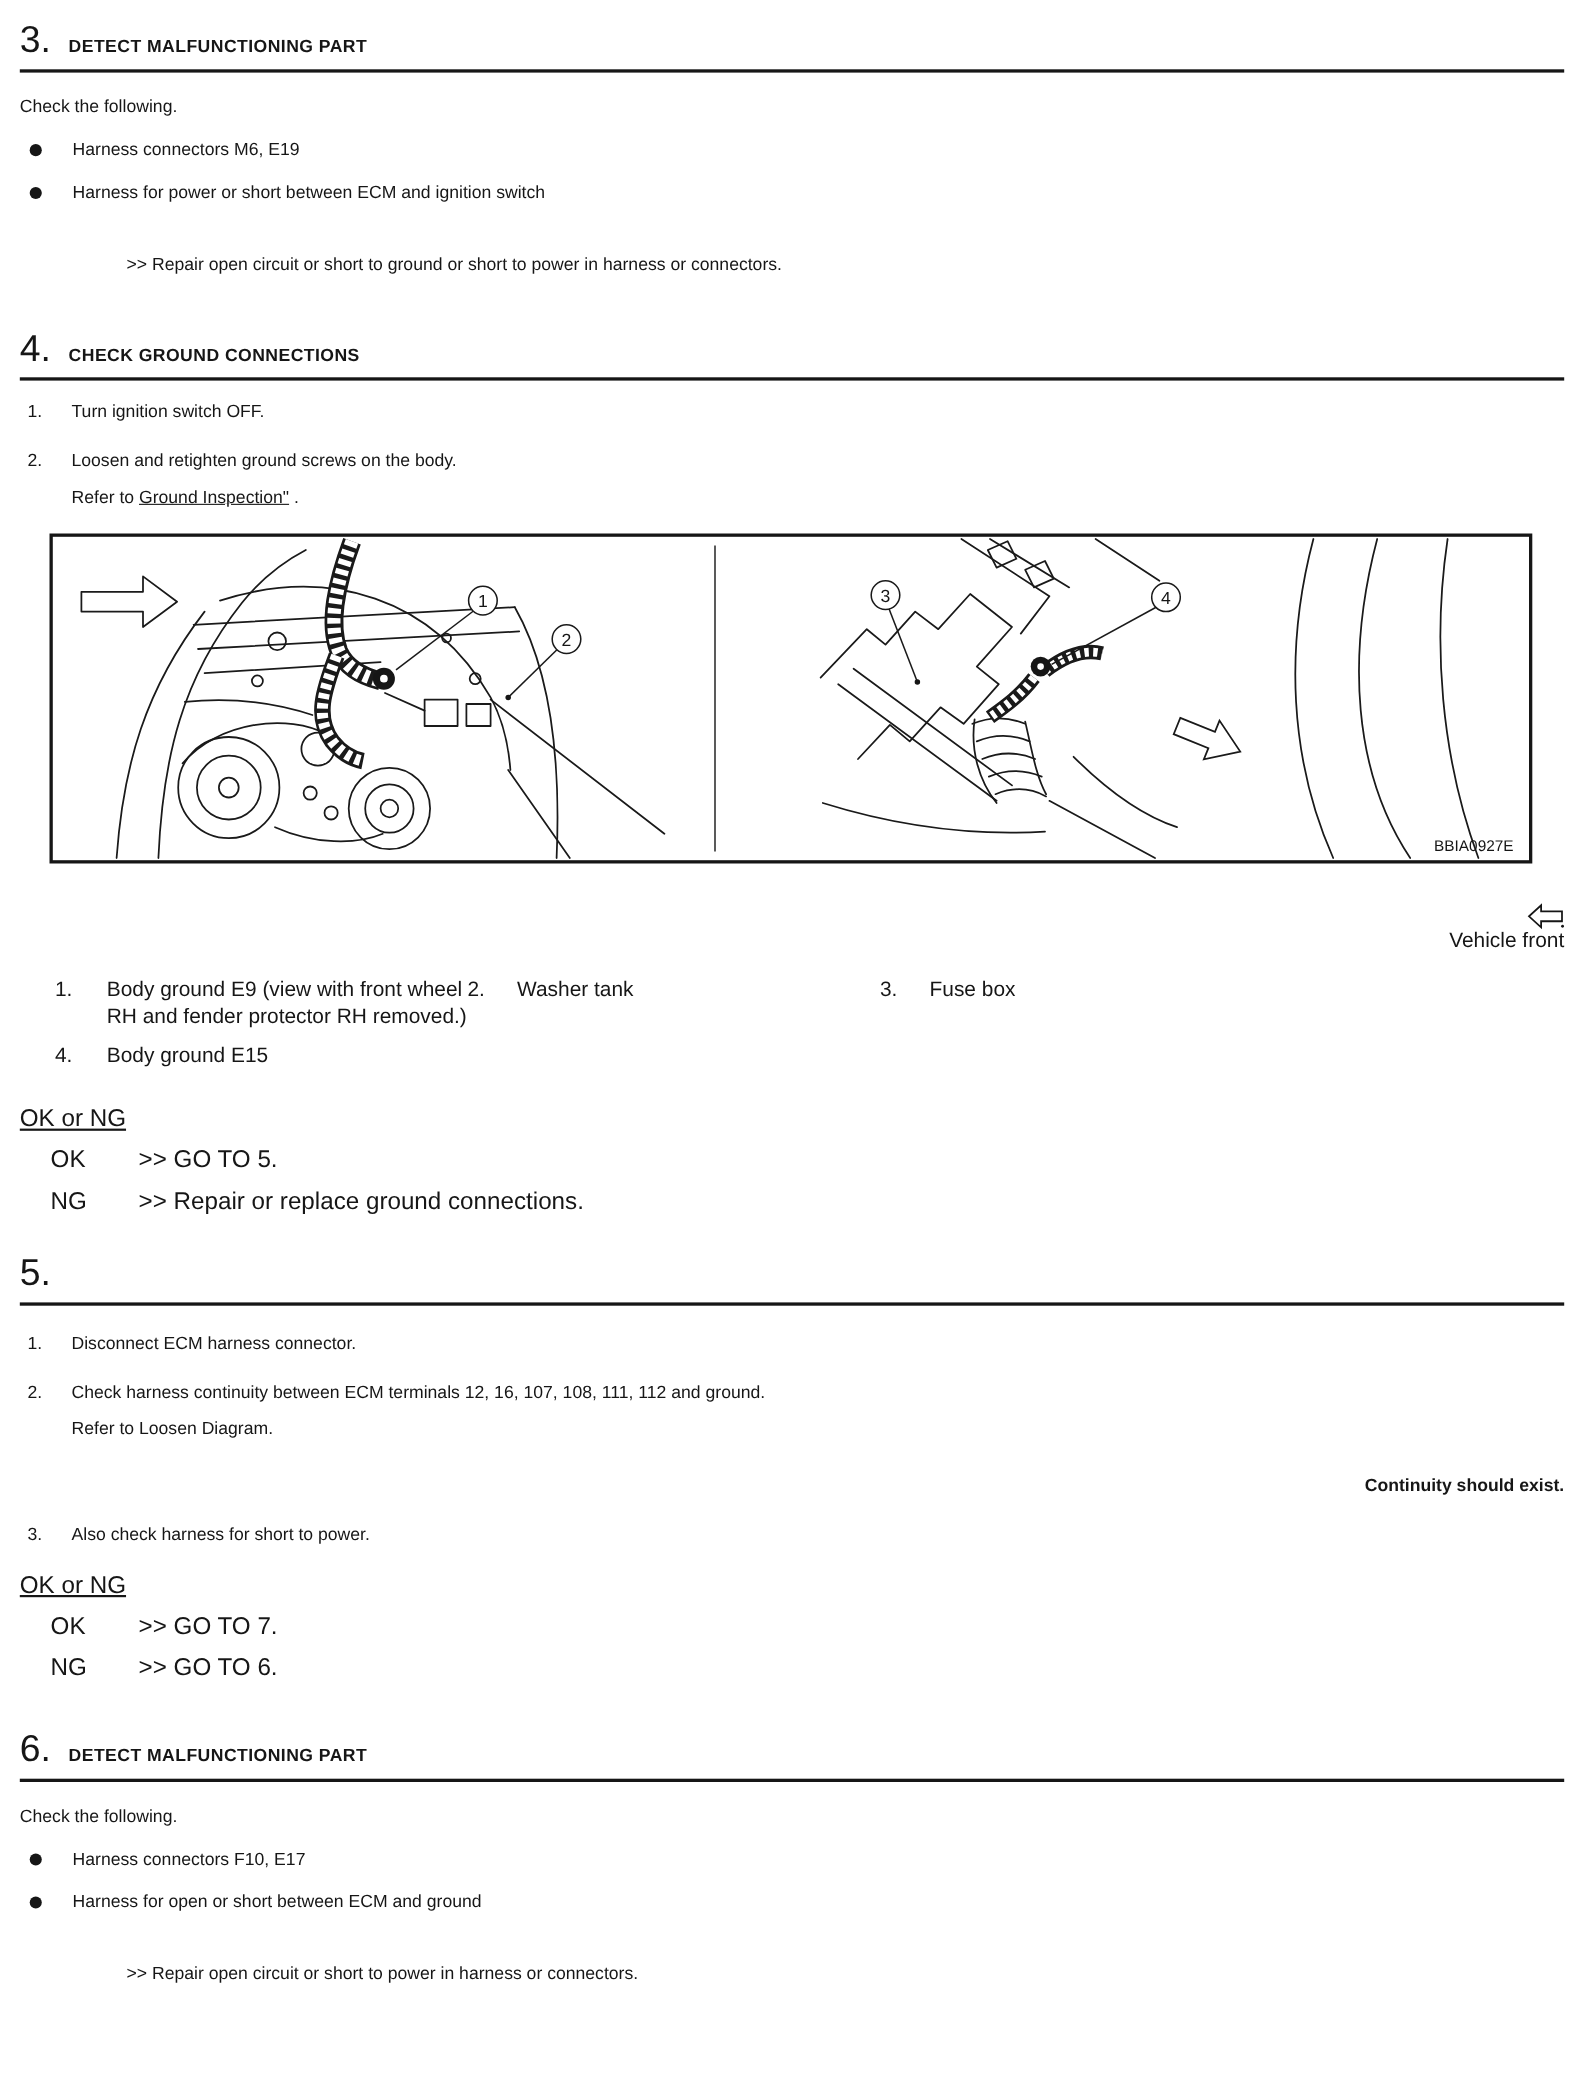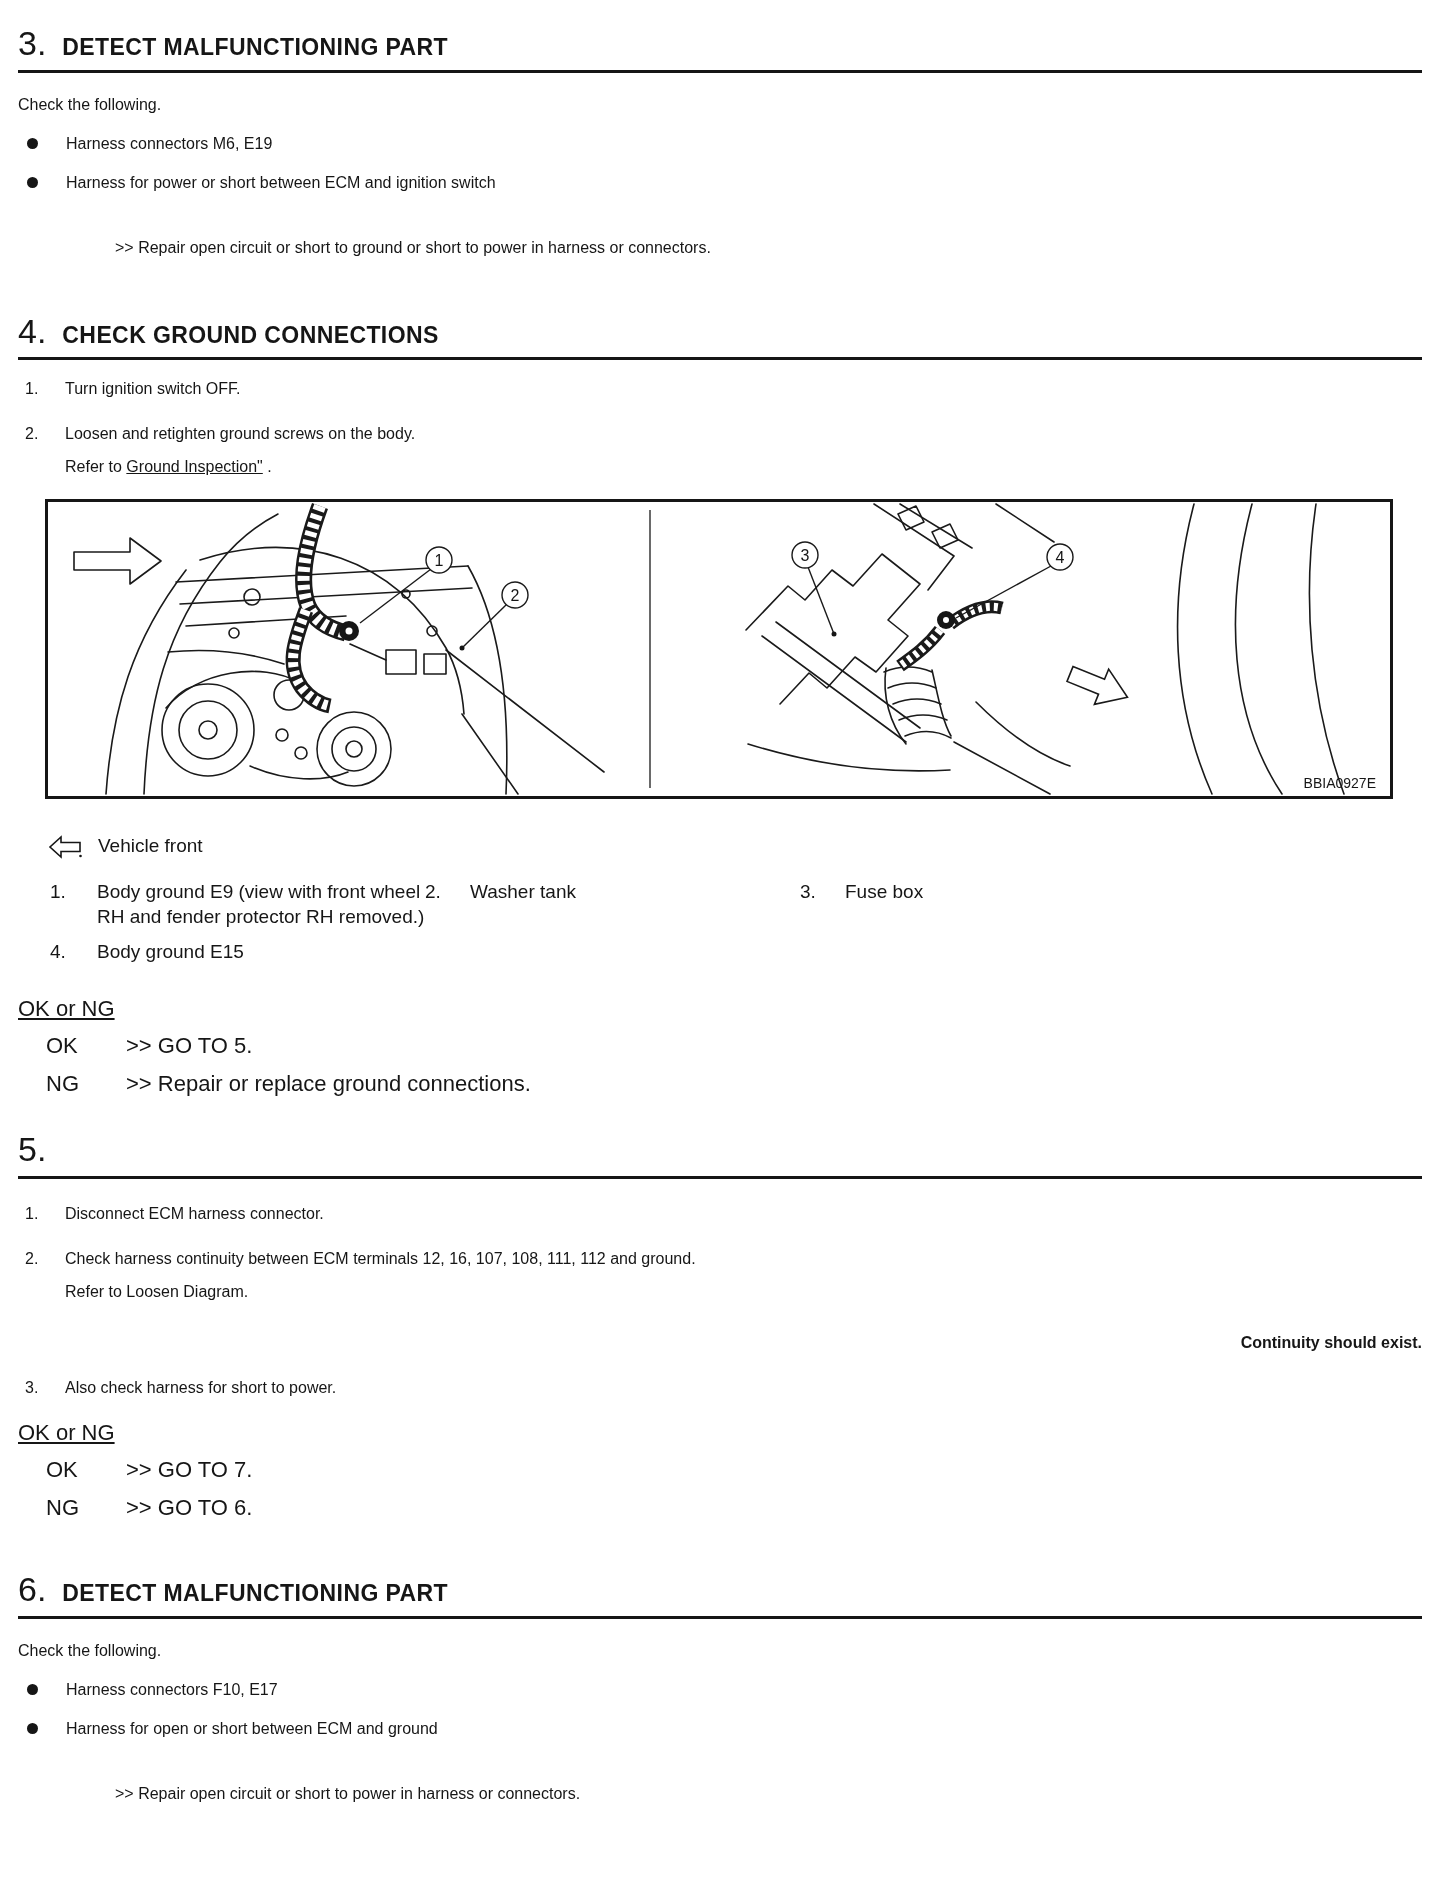--- a/index.html
+++ b/index.html
@@ -2,39 +2,39 @@
 <html><head>
 <meta charset="utf-8">
 <style>
   * { box-sizing: border-box; }
   html, body { margin: 0; padding: 0; }
   body { background: #ffffff; color: #161616; font-family: "Liberation Sans", "DejaVu Sans", sans-serif; }
   .page { width: 1440px; height: 1886px; padding: 10px 18px 0; position: relative; overflow: hidden; background: #fff; }
 
   .step-header { display: flex; align-items: baseline; gap: 16px; }
   .step-num  { font-size: 34px; line-height: 1.05; }
-  .step-title{ font-size: 23px; font-weight: bold; letter-spacing: .4px; margin-top: 24px; }
+  .step-title{ font-size: 16px; font-weight: bold; letter-spacing: .4px; margin-top: 24px; }
   .rule { height: 3px; background: #161616; margin-top: 8px; }
 
   .body-text { font-size: 16px; line-height: 33px; }
   .intro { margin-top: 15px; }
 
   .bullet-row { display: flex; margin-top: 6px; }
   .bullet-dot { width: 11px; height: 11px; border-radius: 50%; background: #161616; margin: 11px 0 0 9px; flex: none; }
   .bullet-text { margin-left: 28px; }
 
   .action-line { margin: 32px 0 0 97px; }
 
   .num-row { display: flex; margin-top: 12px; }
   .num-col { width: 40px; margin-left: 7px; flex: none; }
 
   .figure { width: 1348px; height: 300px; border: 3px solid #161616; margin: 16px 0 0 27px; background: #fff; }
   .figure svg { display: block; width: 100%; height: 100%; }
 
-  .vehicle-front { display: flex; align-items: flex-start; margin: 36px 0 0 30px; }
+  .vehicle-front { display: flex; align-items: flex-end; margin: 36px 0 0 30px; flex-direction: column; }
   .vf-label { font-size: 19px; margin-left: 16px; }
 
   .legend { display: grid; grid-template-columns: 47px 328px 45px 330px 45px auto;
             margin: 20px 0 0 32px; font-size: 19px; line-height: 25px; row-gap: 10px; align-items: start; }
   .legend .span-rest { grid-column: 2 / -1; }
 
   .okng { font-size: 22px; text-decoration: underline; display: inline-block; margin-top: 32px; }
   .result-row { display: flex; margin-top: 9px; font-size: 22px; line-height: 29px; }
   .result-label { width: 80px; margin-left: 28px; flex: none; }
 

